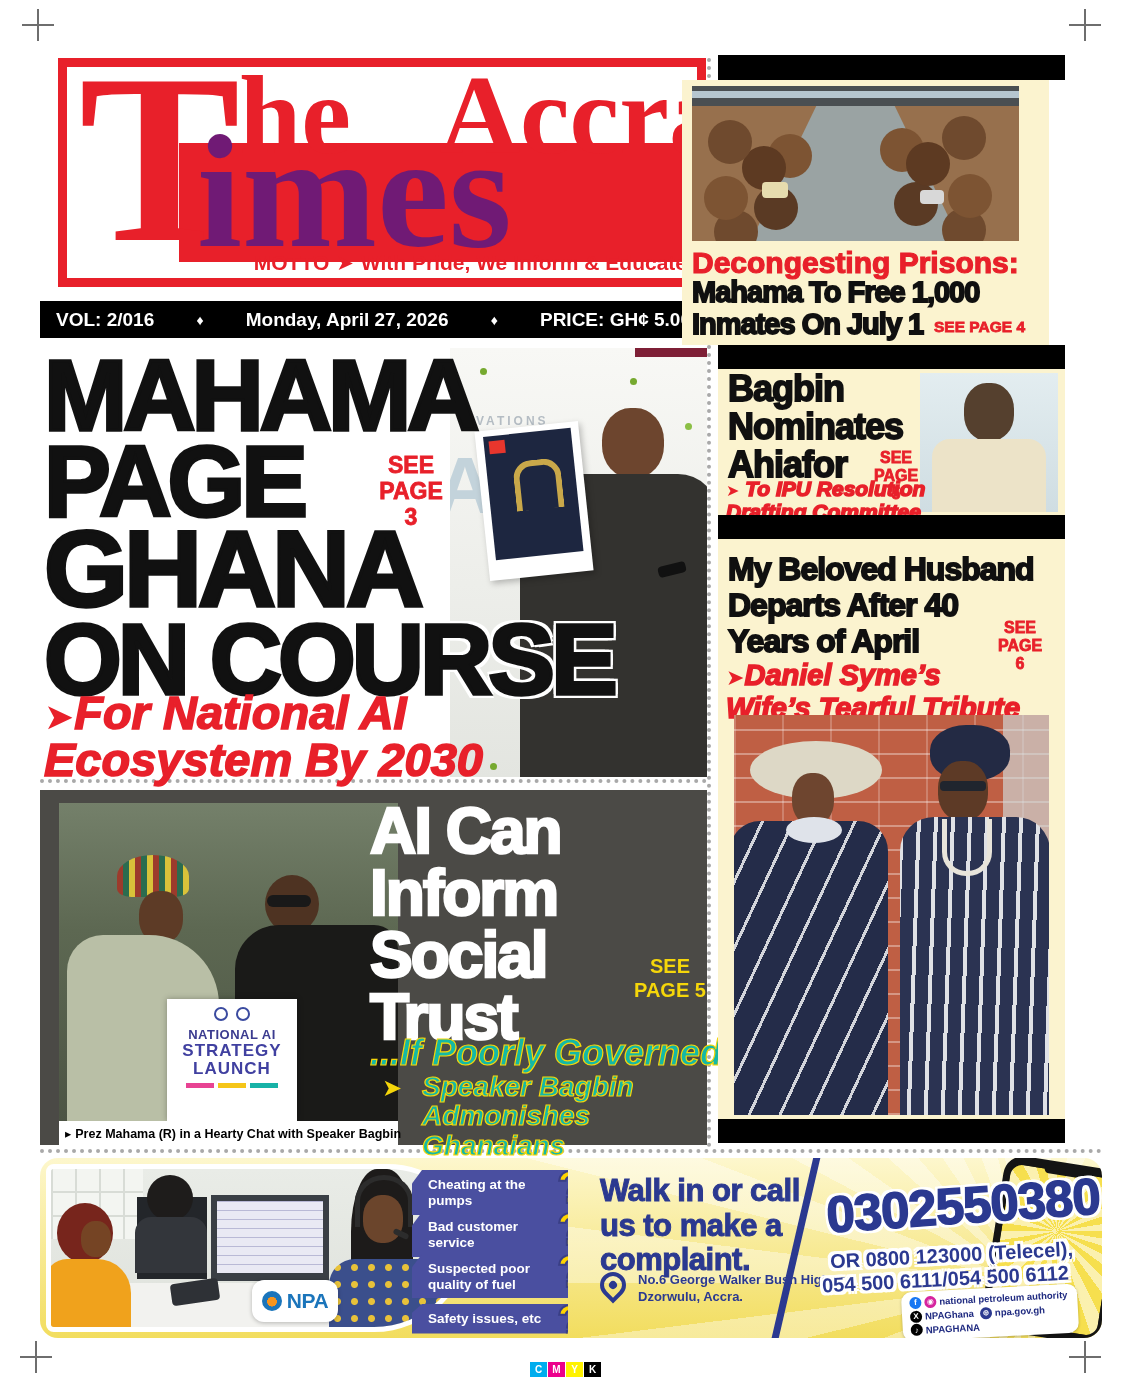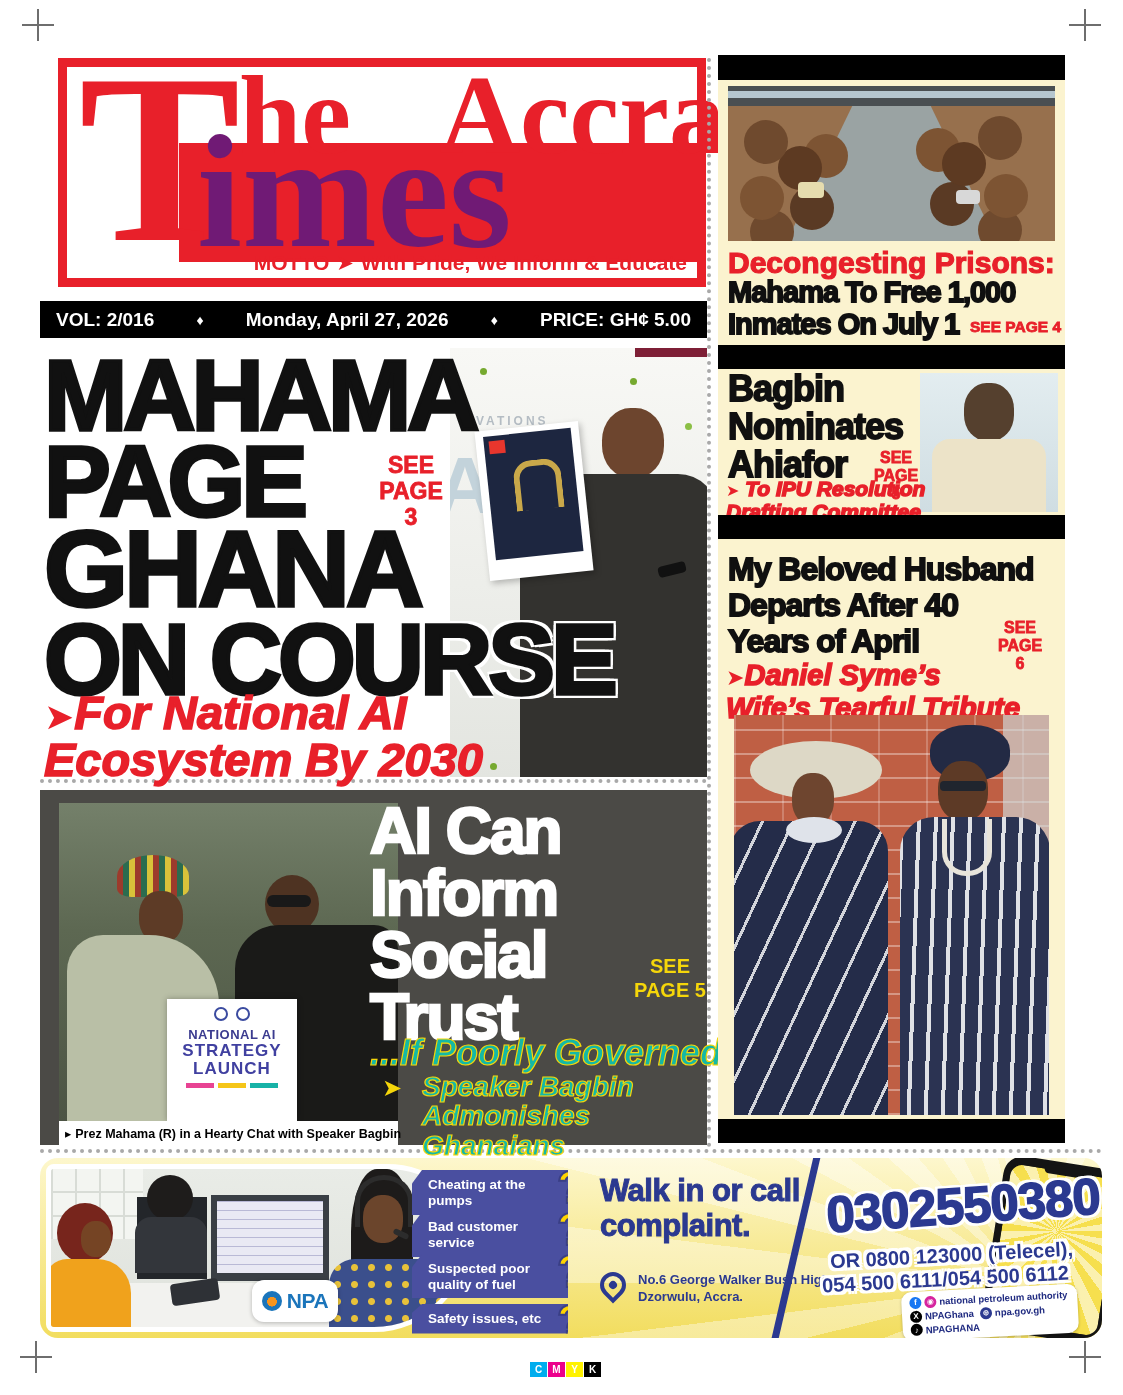--- a/index.html
+++ b/index.html
@@ -279,21 +279,21 @@
     <div class="abs" style="left:342px;top:284px;color:#f5d60a;font-size:24px;font-weight:700;">➤</div>
     <div class="abs yellow-it" style="left:382px;top:282px;font-size:28px;line-height:1.05;">
       <div>Speaker Bagbin</div>
       <div>Admonishes</div>
       <div>Ghanaians</div>
     </div>
   </div>
 
   <div class="abs blackbar" style="left:718px;top:55px;width:347px;height:25px;"></div>
 
-  <div class="abs cream" style="left:718px;top:80px;width:347px;height:265px;">
+  <div class="abs cream" style="left:682px;top:80px;width:347px;height:265px;padding-left:20px;">
     <div class="abs" id="prison-photo">
       <div class="topbar"></div>
       <div class="lite"></div>
       <div class="floor"></div>
       <div class="cl c1"></div>
       <div class="cl c2"></div>
       <div class="rag1"></div>
       <div class="rag2"></div>
     </div>
     <div class="abs" style="left:10px;top:166px;color:#e8202a;font-weight:700;-webkit-text-stroke:1.2px #e8202a;font-size:30px;white-space:nowrap;">Decongesting Prisons:</div>
@@ -393,20 +393,21 @@
       <span>Suspected poor quality of fuel</span>
       <span class="qmark">?</span>
     </div>
     <div class="banner" style="top:146px;">
       <span>Safety issues, etc</span>
       <span class="qmark">?</span>
     </div>
 
     <div class="abs" id="cta">
       <div>Walk in or call</div>
+      <div>us to make a</div>
       <div>complaint.</div>
     </div>
     <div class="abs" id="pin"></div>
     <div class="abs" id="addr">
       <div>No.6 George Walker Bush Highway</div>
       <div>Dzorwulu, Accra.</div>
     </div>
 
     <div class="abs" id="diag"></div>
 

